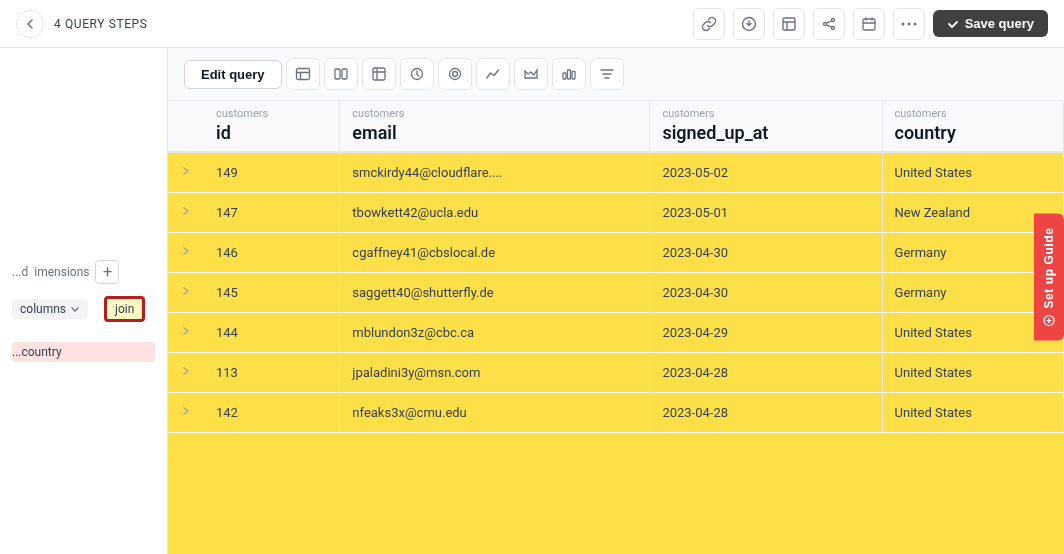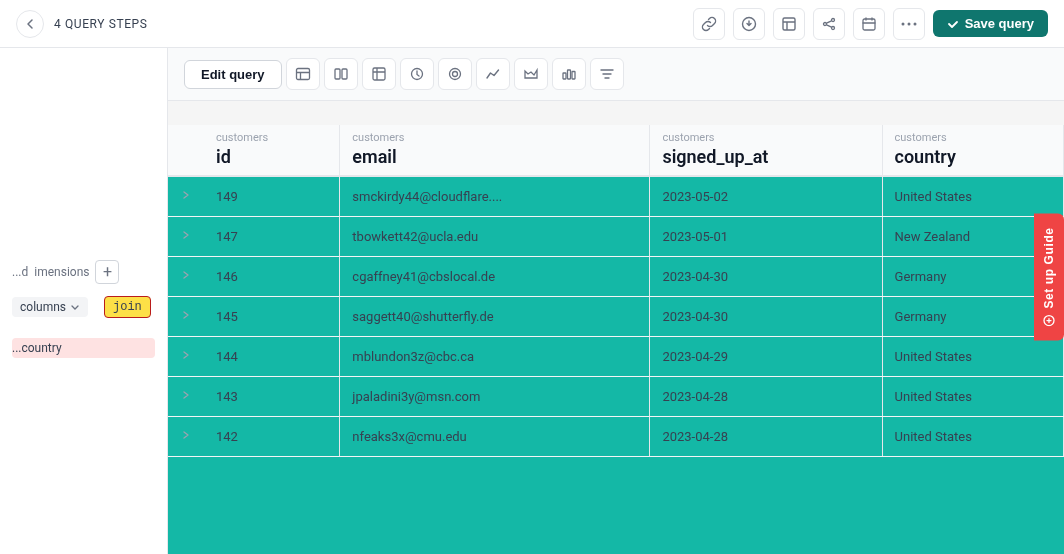--- a/index.html
+++ b/index.html
@@ -54,21 +54,21 @@
       border: 1px solid #e5e7eb;
       background: #fff;
       display: flex;
       align-items: center;
       justify-content: center;
       cursor: pointer;
       color: #6b7280;
       font-size: 12px;
     }
     .save-btn {
-      background: #0f766e;
+      background: #404040;
       color: #fff;
       border: none;
       border-radius: 6px;
       padding: 6px 14px;
       font-size: 13px;
       font-weight: 600;
       cursor: pointer;
       display: flex;
       align-items: center;
       gap: 6px;
@@ -131,28 +131,27 @@
       gap: 4px;
     }
     .country-pill {
       background: #fee2e2;
       border-radius: 4px;
       padding: 3px 0;
       font-size: 12px;
       color: #374151;
     }
     .join-btn {
-      background: #fde047;
-      border: 1px solid #b91c1c;
+      background: #fef9c3;
+      border: 3px solid #b91c1c;
       border-radius: 4px;
       padding: 3px 8px;
       font-size: 12px;
       color: #374151;
       cursor: pointer;
-      font-family: Liberation Mono, monospace;
     }
 
     
     .content-area {
       flex: 1;
       display: flex;
       flex-direction: column;
       overflow: hidden;
     }
 
@@ -193,22 +192,21 @@
       justify-content: center;
       cursor: pointer;
       color: #6b7280;
       font-size: 14px;
     }
 
     
     .table-wrapper {
       flex: 1;
       overflow: auto;
-      background: #14b8a6;
-      margin-top: 24px;
+      background: #fde047;
     }
     table {
       width: 100%;
       border-collapse: collapse;
       font-size: 13px;
     }
     thead tr {
       background: #f9fafb;
       border-bottom: 2px solid #e5e7eb;
     }
@@ -482,21 +480,21 @@
                 </svg></td>
               <td>144</td>
               <td>mblundon3z@cbc.ca</td>
               <td>2023-04-29</td>
               <td>United States</td>
             </tr>
             <tr>
               <td class="row-expand-td"><svg width="12" height="12" viewBox="0 0 12 12" fill="none">
                   <path d="M4 3l4 3-4 3" stroke="#9ca3af" stroke-width="1.3" stroke-linecap="round" stroke-linejoin="round"></path>
                 </svg></td>
-              <td>143</td>
+              <td>113</td>
               <td>jpaladini3y@msn.com</td>
               <td>2023-04-28</td>
               <td>United States</td>
             </tr>
             <tr>
               <td class="row-expand-td"><svg width="12" height="12" viewBox="0 0 12 12" fill="none">
                   <path d="M4 3l4 3-4 3" stroke="#9ca3af" stroke-width="1.3" stroke-linecap="round" stroke-linejoin="round"></path>
                 </svg></td>
               <td>142</td>
               <td>nfeaks3x@cmu.edu</td>

